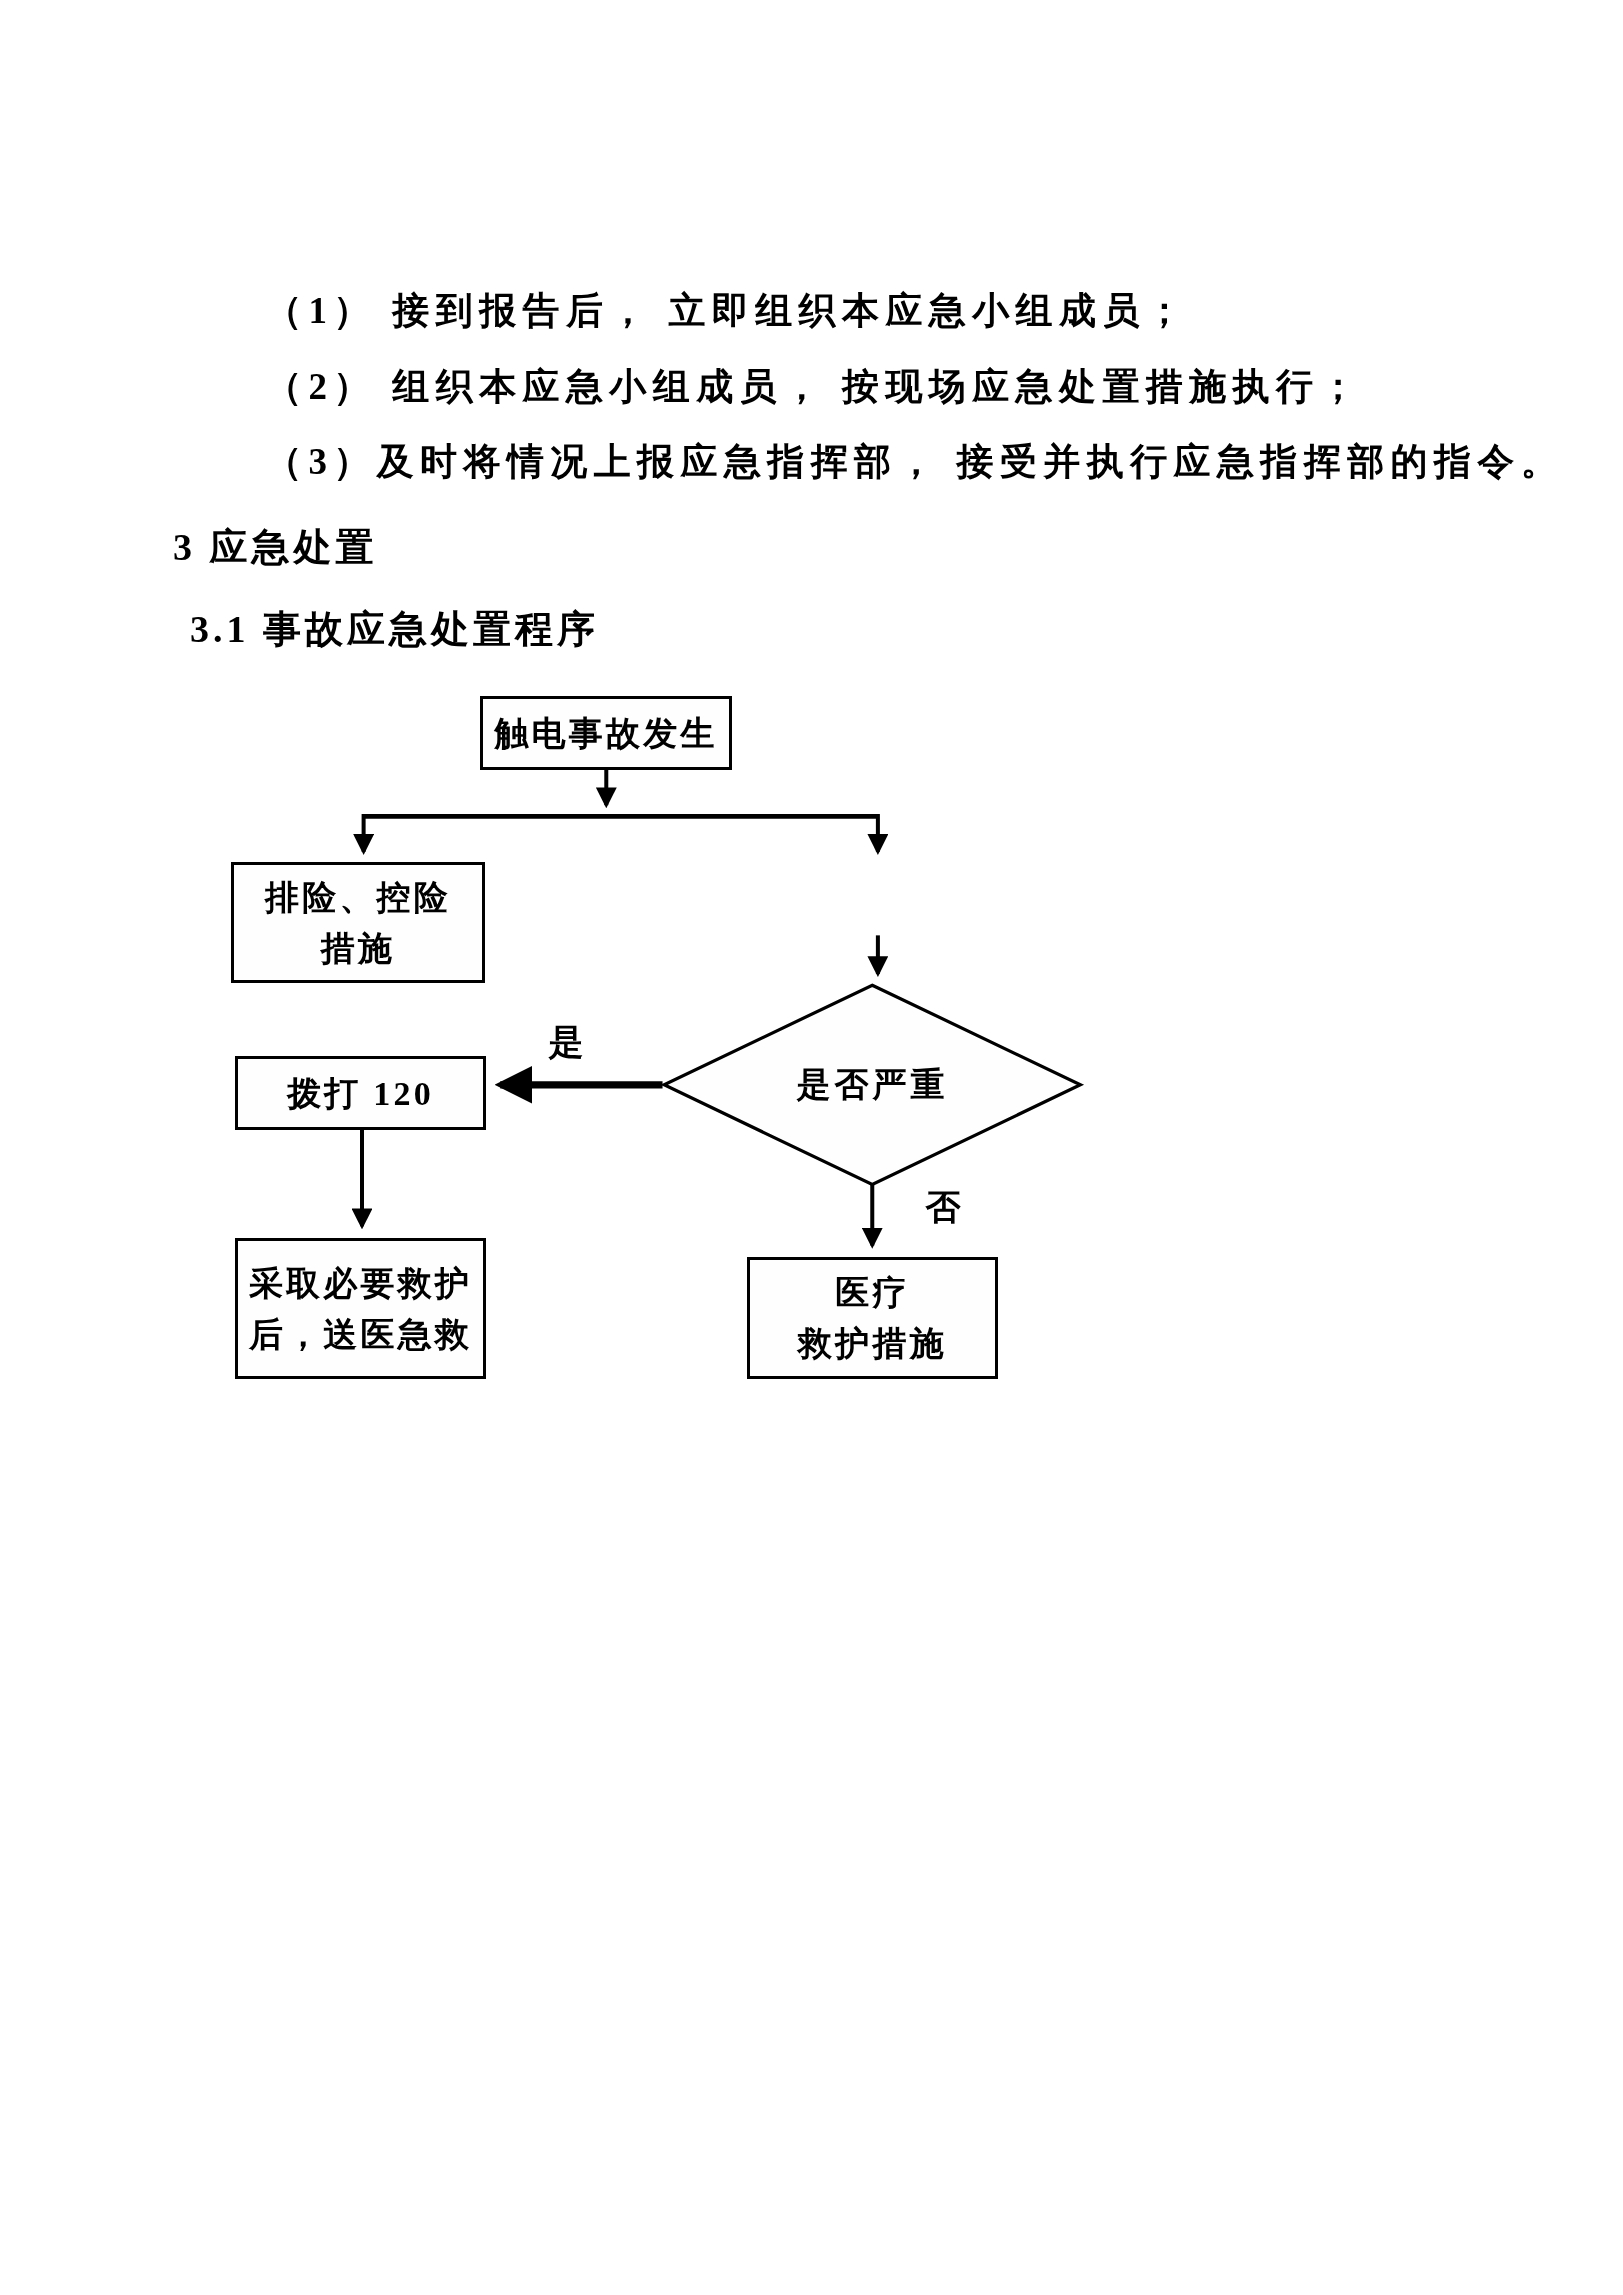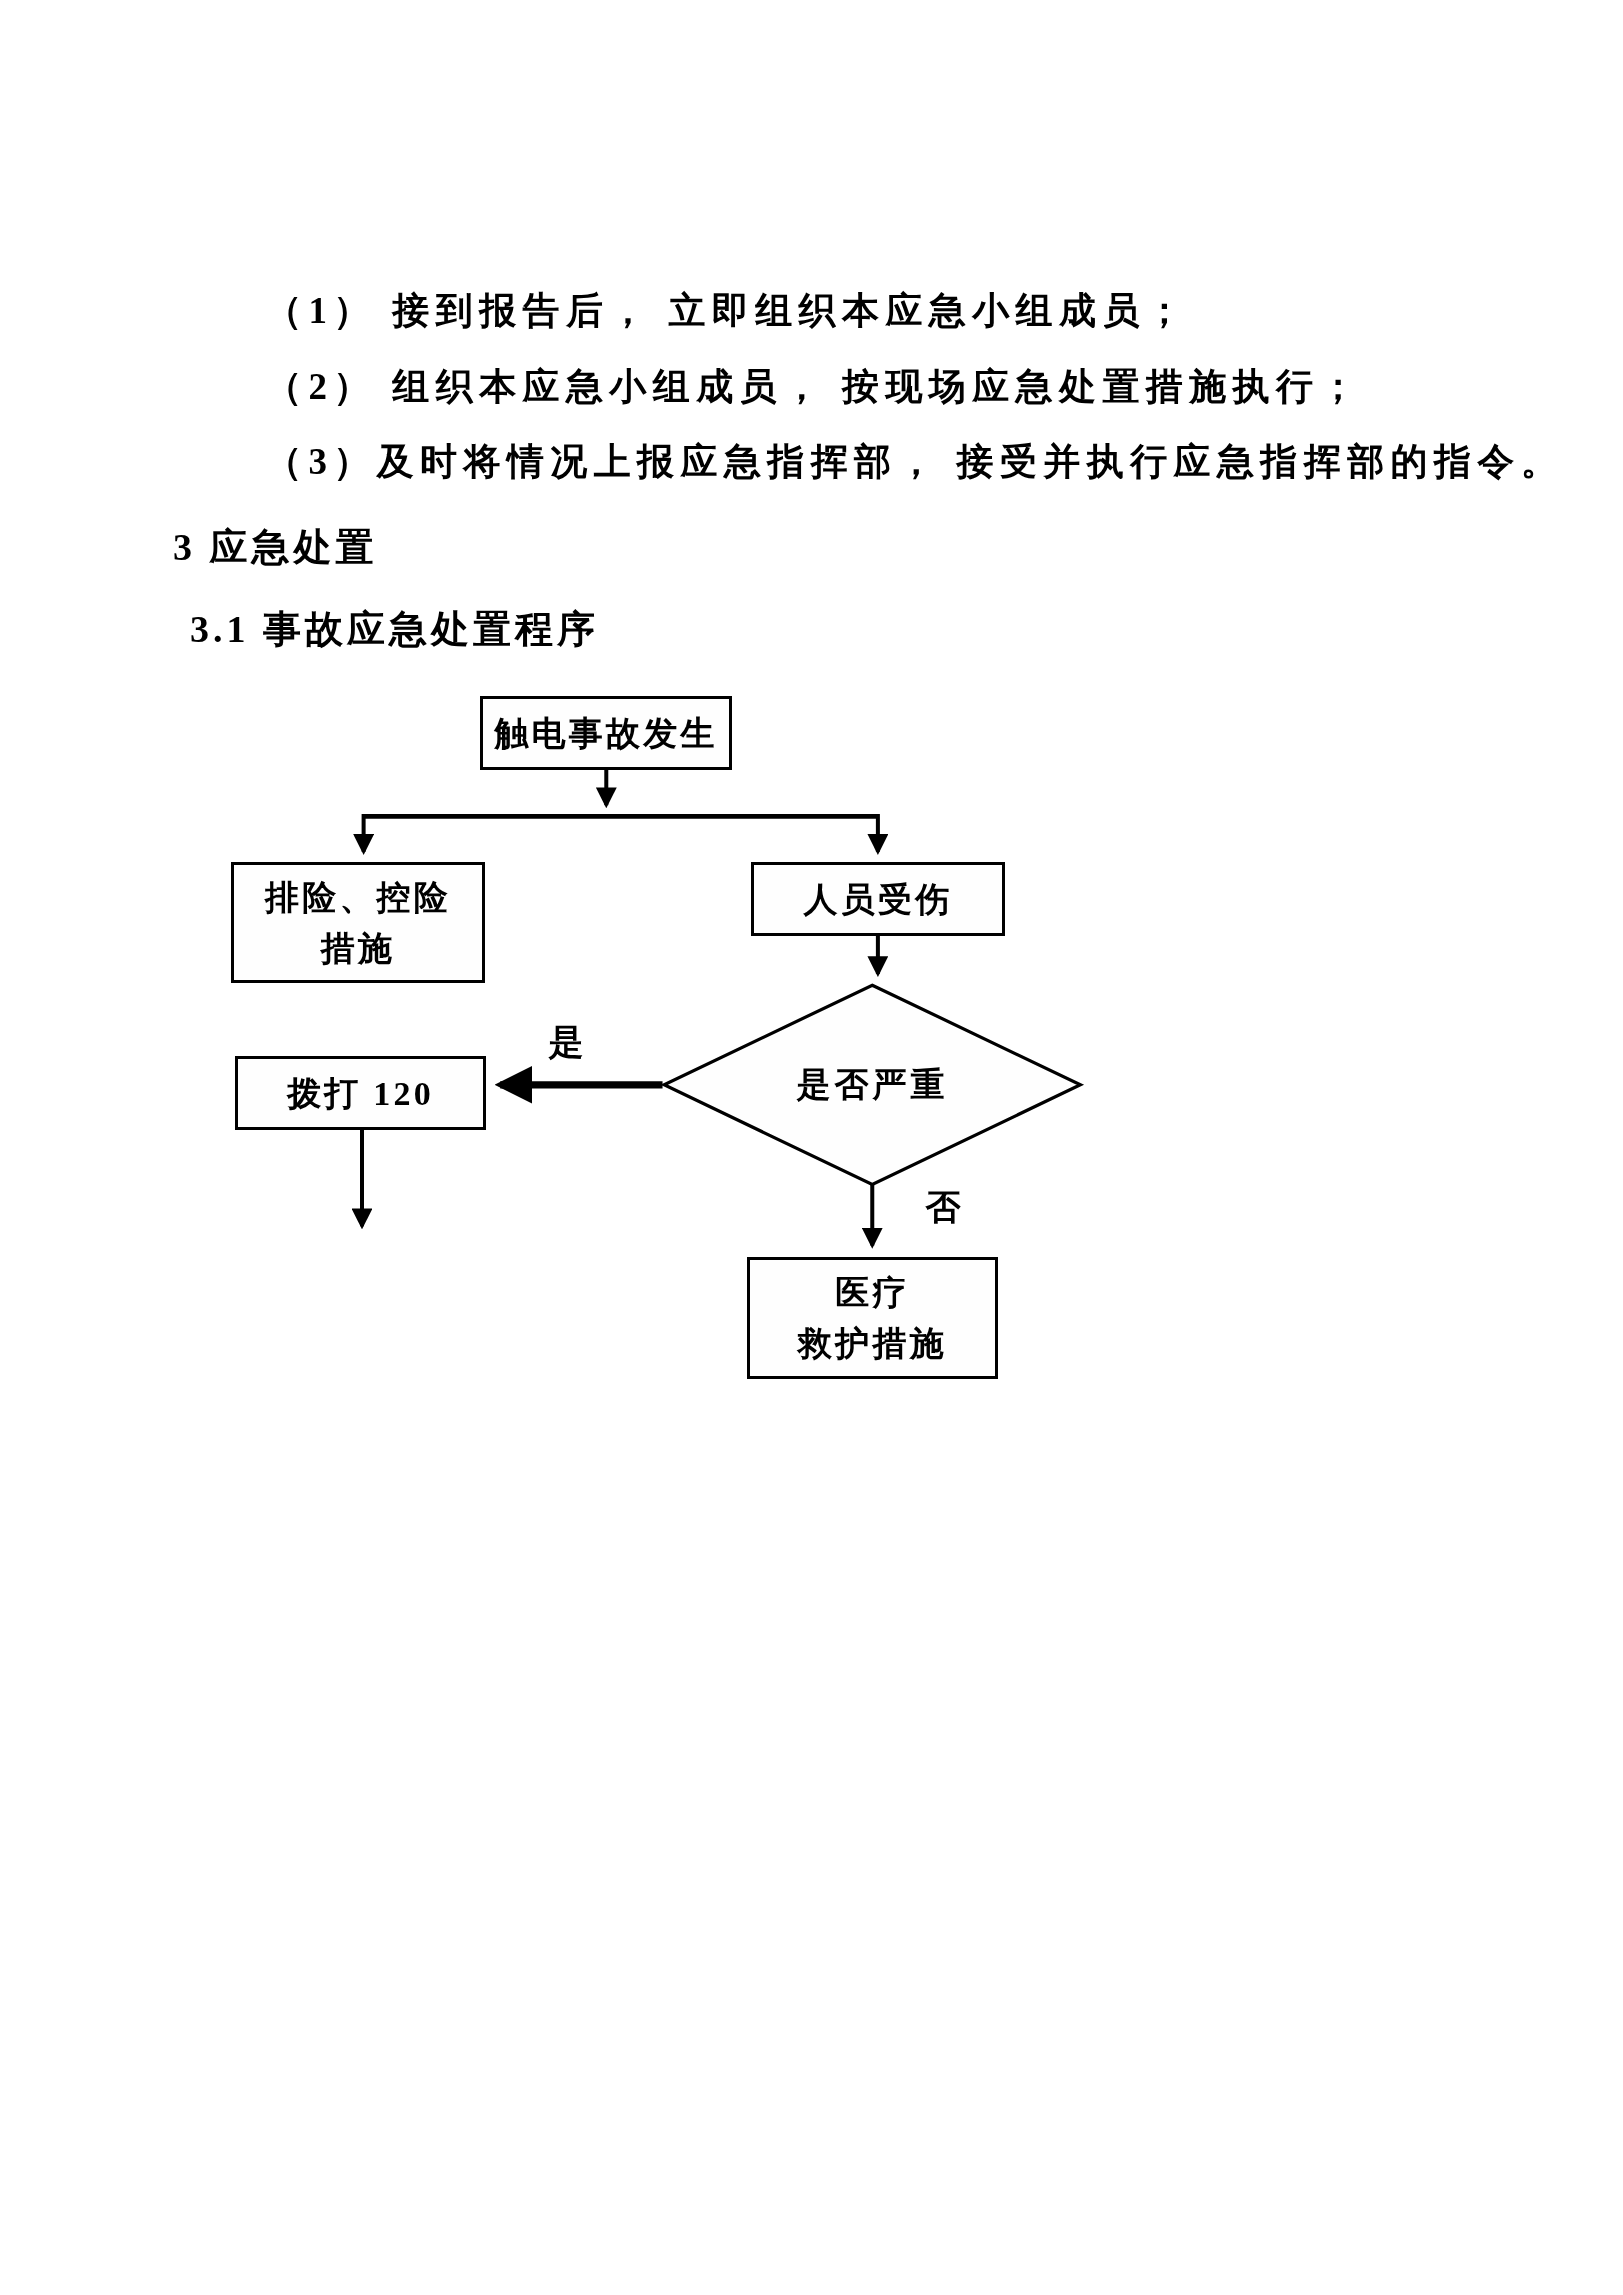--- a/index.html
+++ b/index.html
@@ -104,32 +104,33 @@
 
   <div class="node" style="left:480px;top:696px;width:252px;height:74px;">
     <span>触电事故发生</span>
   </div>
 
   <div class="node" style="left:231px;top:862px;width:254px;height:121px;">
     <span>排险、控险</span>
     <span>措施</span>
   </div>
 
-  <div class="node" style="left:751px;top:862px;width:254px;height:74px;">
-    <span>人员受伤</span>
-  </div>
 
   <div class="decision-label" style="left:752px;top:1061px;width:241px;height:48px;">是否严重</div>
 
   <div class="free-label" style="left:530px;top:1018px;width:72px;height:48px;">是</div>
 
   <div class="node" style="left:235px;top:1056px;width:251px;height:74px;">
     <span>拨打 120</span>
   </div>
 
+  <div class="node" style="left:235px;top:1238px;width:251px;height:141px;">
+    <span>采取必要救护</span>
+    <span>后，送医急救</span>
+  </div>
 
   <div class="free-label" style="left:907px;top:1183px;width:72px;height:48px;">否</div>
 
   <div class="node" style="left:747px;top:1257px;width:251px;height:122px;">
     <span>医疗</span>
     <span>救护措施</span>
   </div>
 
 </div>
 

